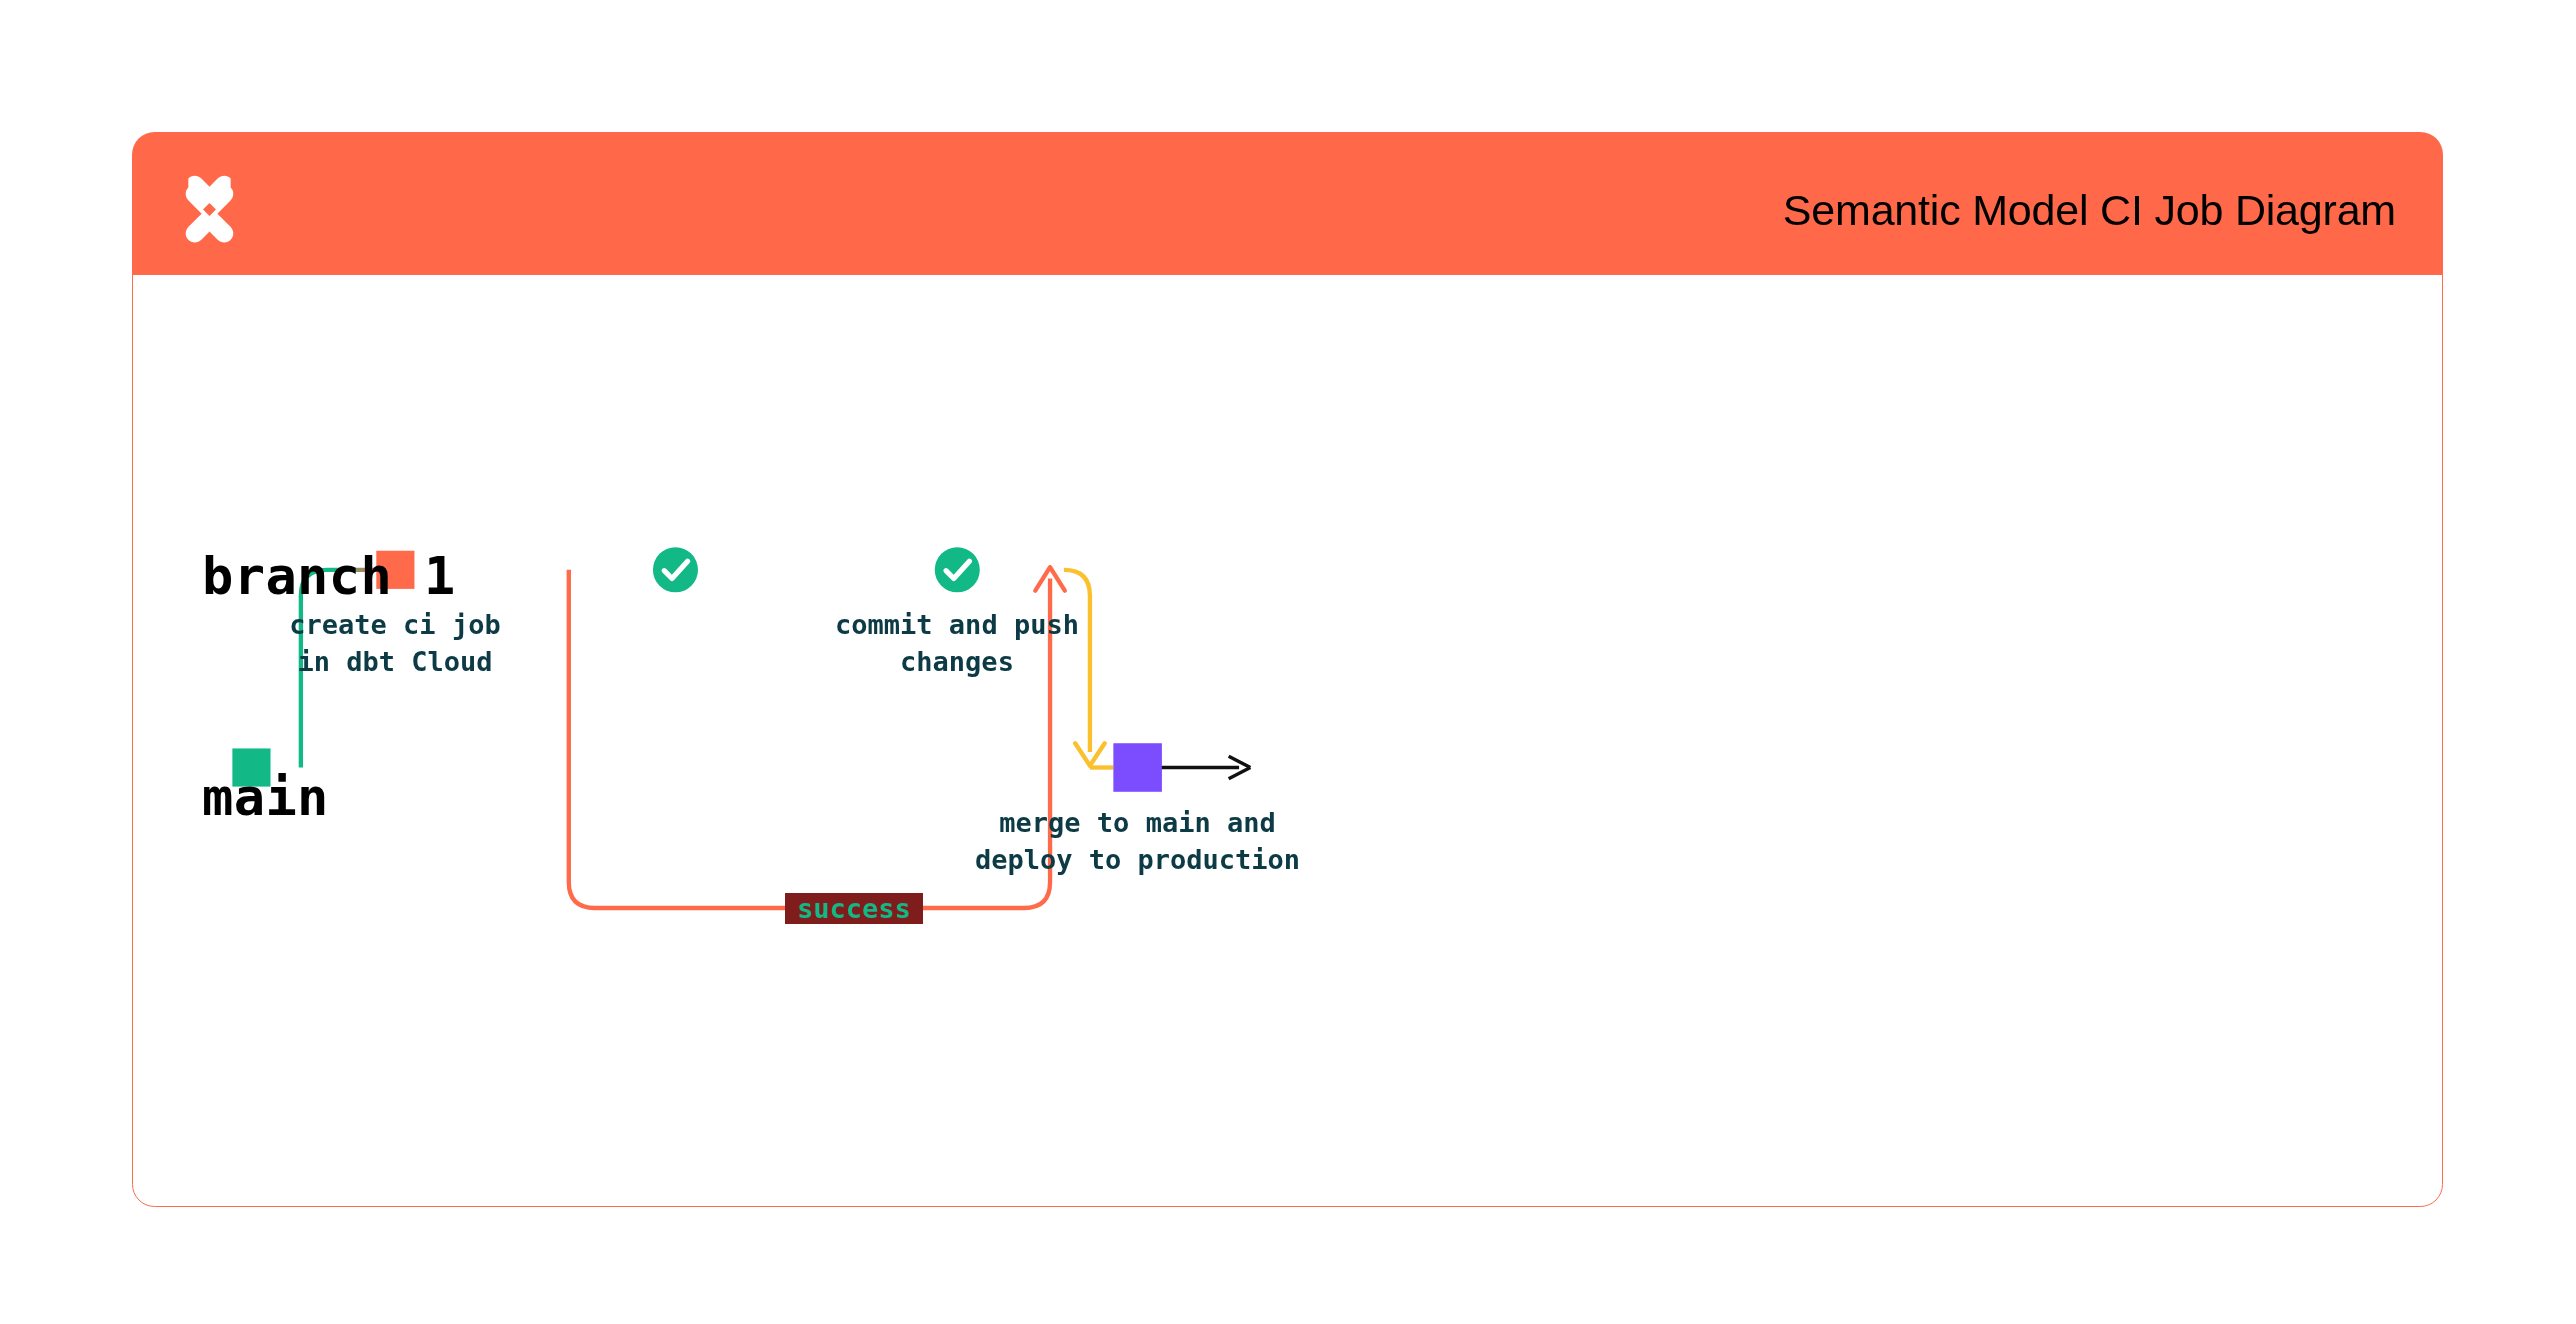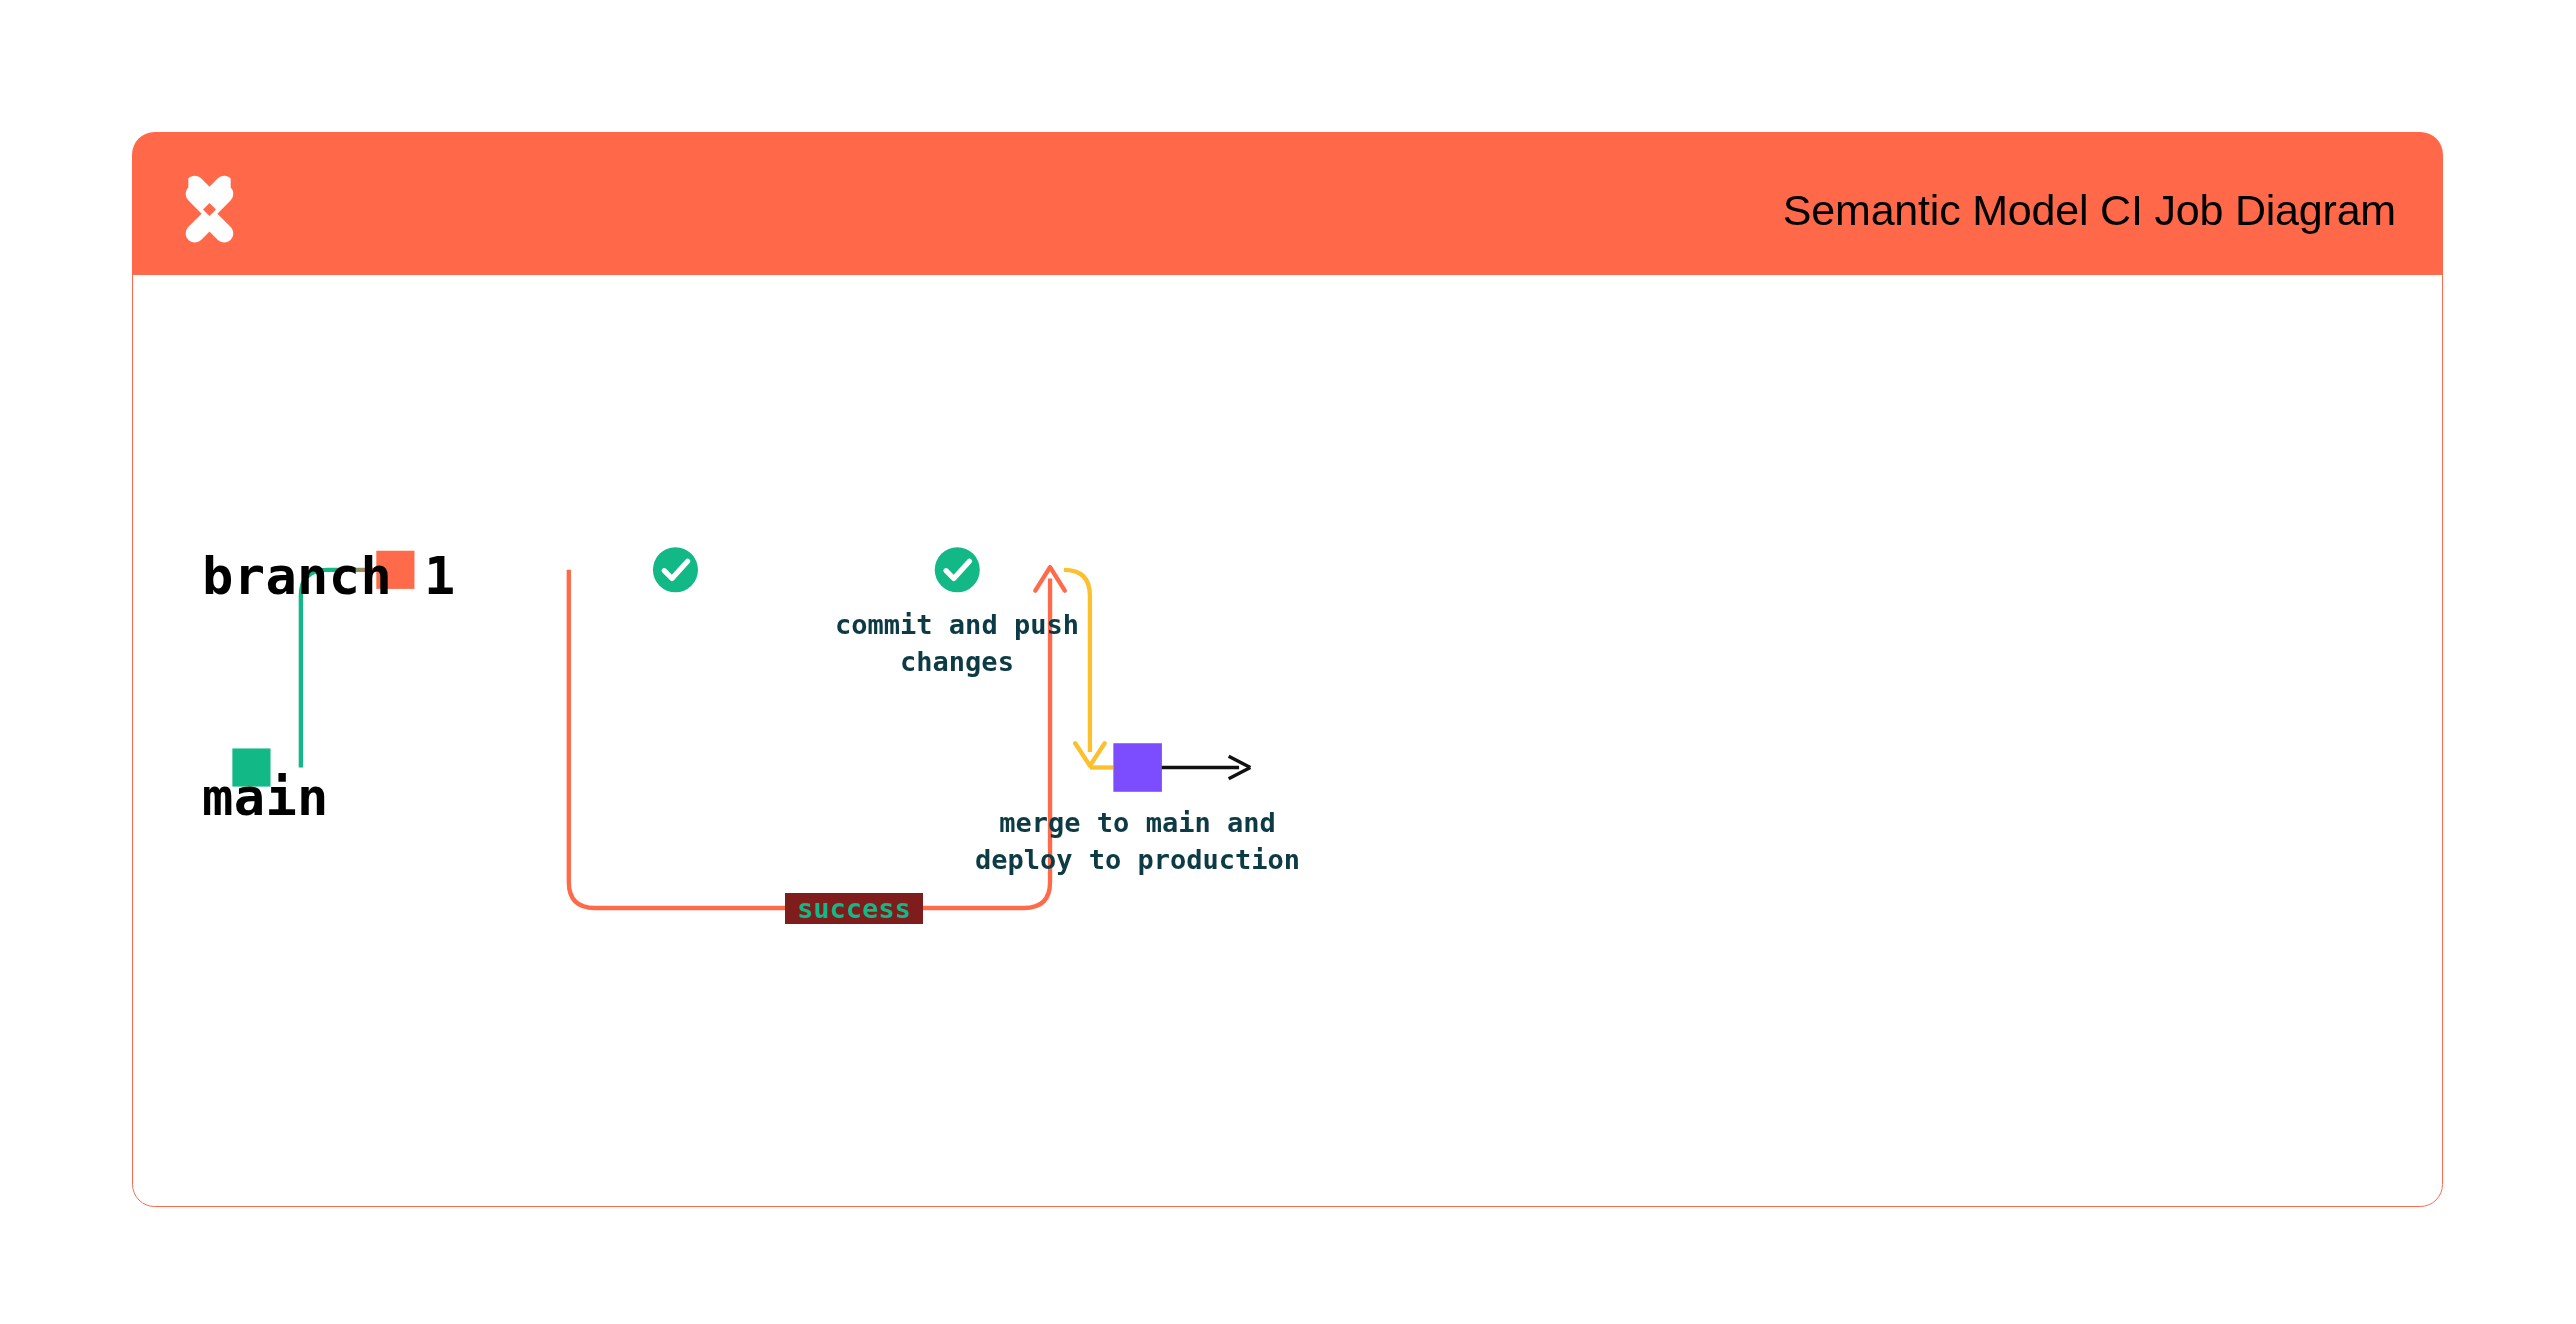--- a/index.html
+++ b/index.html
@@ -202,20 +202,22 @@
 
         <rect x="1130" y="540" width="56" height="56" fill="#7C4DFF"></rect>
 
         <path d="M 1057 340 L 1057 700" stroke="none" fill="none"></path>
       </svg>
 
       <div class="lane-label" style="left:69px; top:271px;">branch 1</div>
 
       <div class="lane-label" style="left:69px; top:492px;">main</div>
 
+      <div class="node-caption" style="left:106px; top:331px; width:312px;">create ci job
+in dbt Cloud</div>
 
 
       <div class="node-caption" style="left:779px; top:529px; width:451px;">merge to main and
 deploy to production</div>
 
       <div class="node-caption" style="left:659px; top:331px; width:330px;">commit and push
 changes</div>
 
       <div class="edge-label" style="left:652px; top:618px;">success</div>
 

